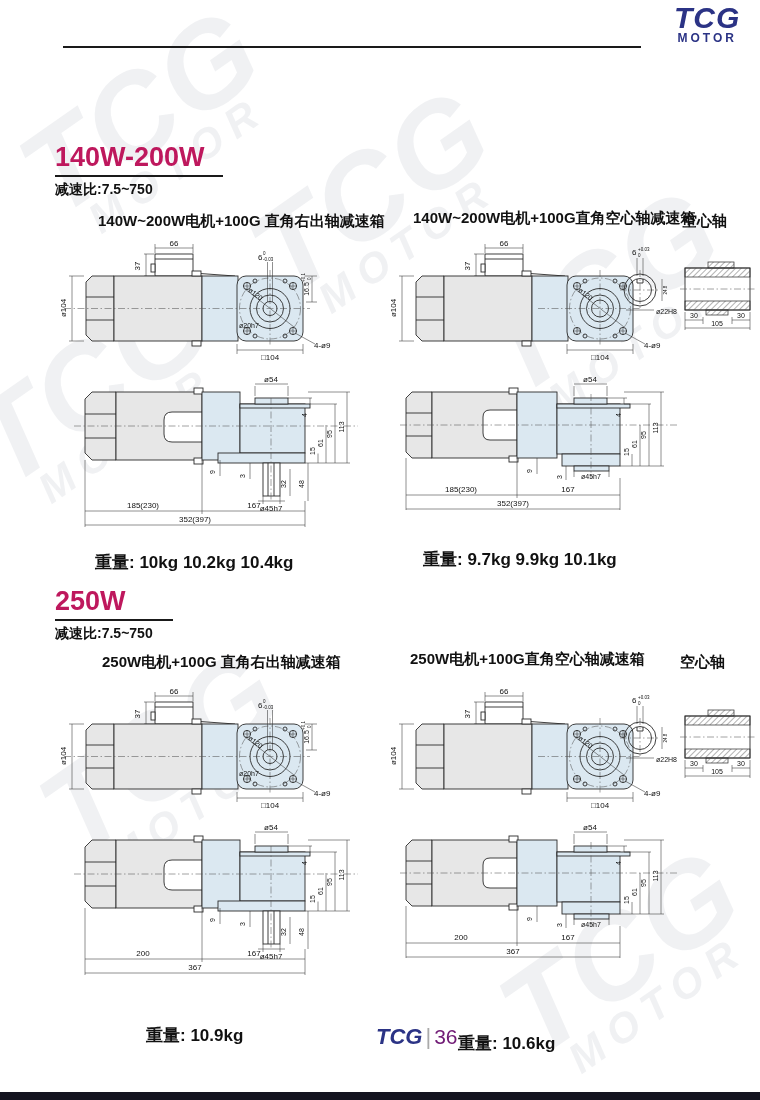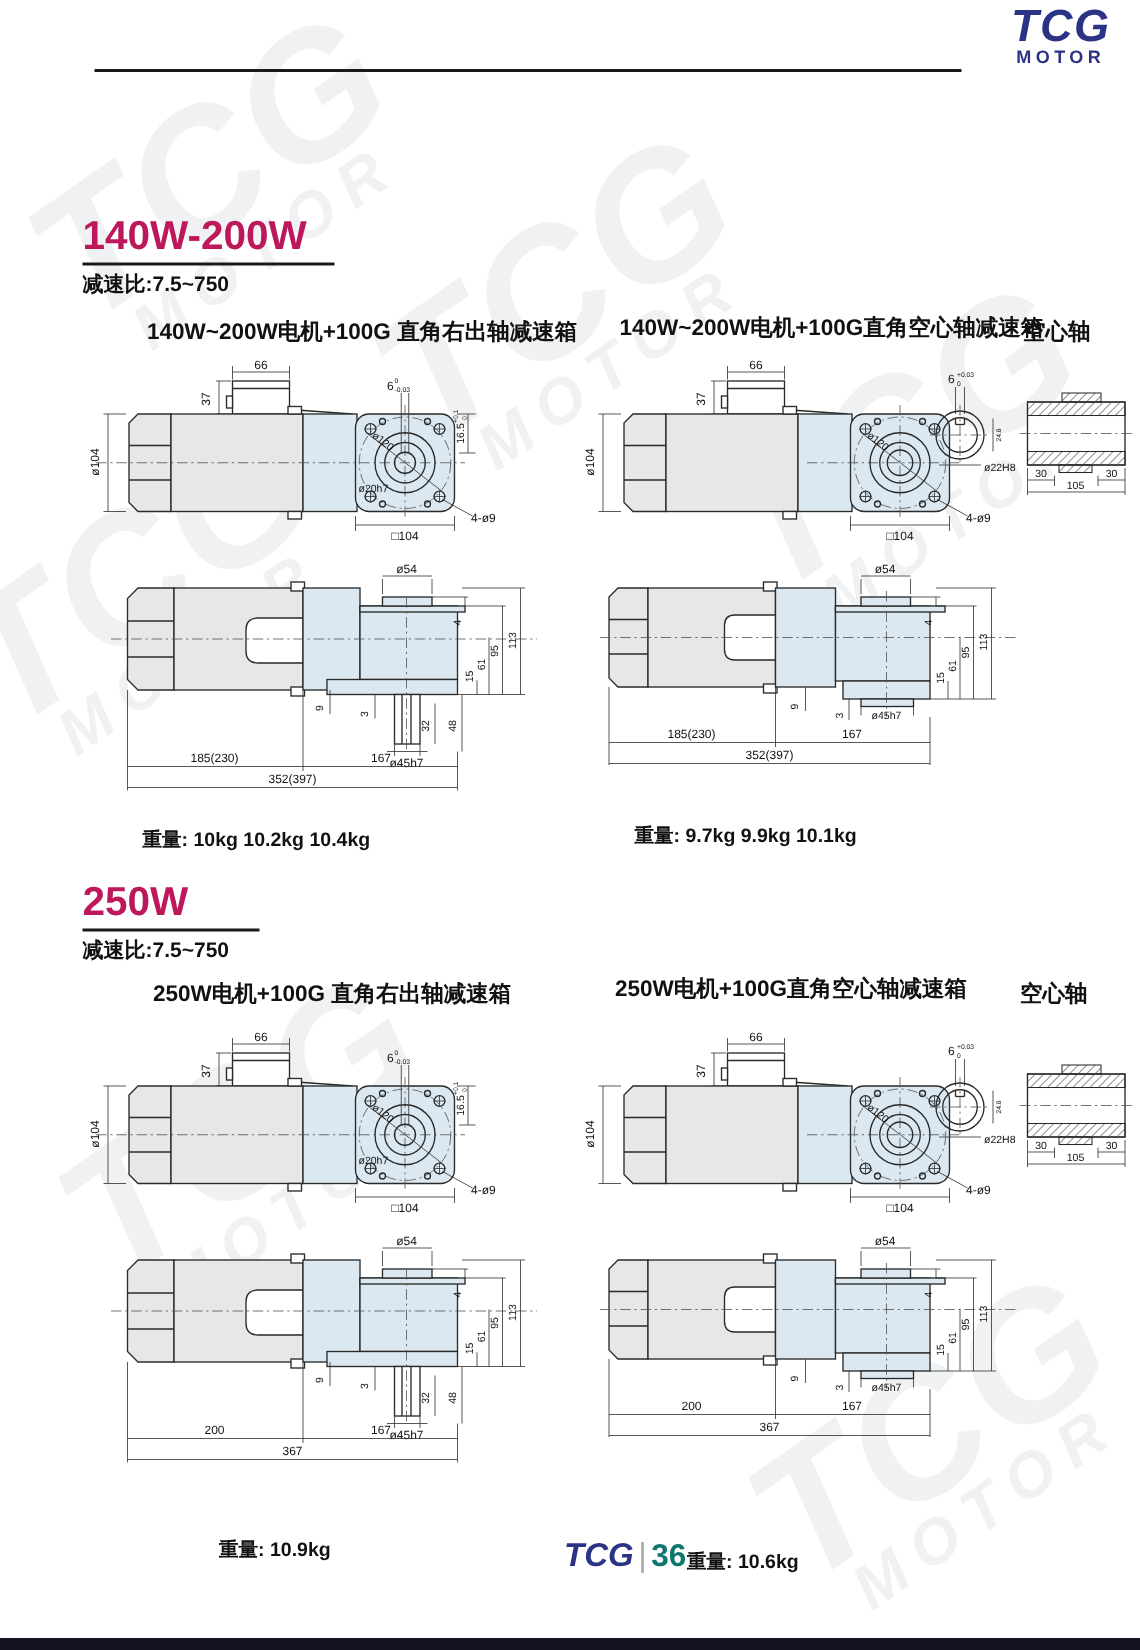--- a/index.html
+++ b/index.html
@@ -13,24 +13,24 @@
 .hrule{left:63px;top:46px;width:578px;height:2px;background:#1a1a1a}
 .logo{left:674px;top:3px;text-align:center}
 .logo-tcg{font-size:30px;font-weight:900;font-style:italic;color:#2b3385;line-height:1;letter-spacing:1px}
 .logo-motor{font-size:12px;font-weight:bold;color:#2b3385;letter-spacing:3px;margin-top:-2px}
 .sec-title{left:57px;top:95px;font-size:13.5px;font-weight:bold}
 .bullet{display:inline-block;width:11px;height:11px;background:#00a651;margin-right:7px}
 .big-head{left:55px;font-size:27px;font-weight:900;color:#be185d}
 .head-rule{left:55px;height:2px;background:#1a1a1a}
 .ratio{left:55px;font-size:14px;font-weight:bold}
 .dtitle{font-size:15px;font-weight:bold;white-space:nowrap}
-.weight{font-size:13px;font-weight:bold;white-space:nowrap}
+.weight{font-size:17px;font-weight:bold;white-space:nowrap}
 .footer{font-size:22px;font-weight:900;font-style:italic;color:#2b3385}
 .footer .pipe{color:#aaa;font-weight:400;font-style:normal;margin:0 3px}
-.footer .pg{color:#0f766e;font-style:normal;font-weight:700;font-size:21px}
+.footer .pg{color:#701a75;font-style:normal;font-weight:400;font-size:21px}
 .botbar{left:0;top:1092px;width:760px;height:8px;background:#141420}
 svg{overflow:visible}
 svg text{font-family:"Liberation Sans","DejaVu Sans",sans-serif;fill:#111}
 .s{stroke:#2a2a2a;stroke-width:0.9;fill:none}
 .sg{stroke:#2a2a2a;stroke-width:0.9;fill:#e7e7e7}
 .sb{stroke:#2a2a2a;stroke-width:0.9;fill:#dbe8f1}
 .sw{stroke:#2a2a2a;stroke-width:0.9;fill:#fff}
 .d{stroke:#333;stroke-width:0.55;fill:none}
 .cl{stroke:#555;stroke-width:0.55;fill:none;stroke-dasharray:7 2.5 1.5 2.5}
 .t8{font-size:8px}.t7{font-size:7px}.t45{font-size:4.5px}

